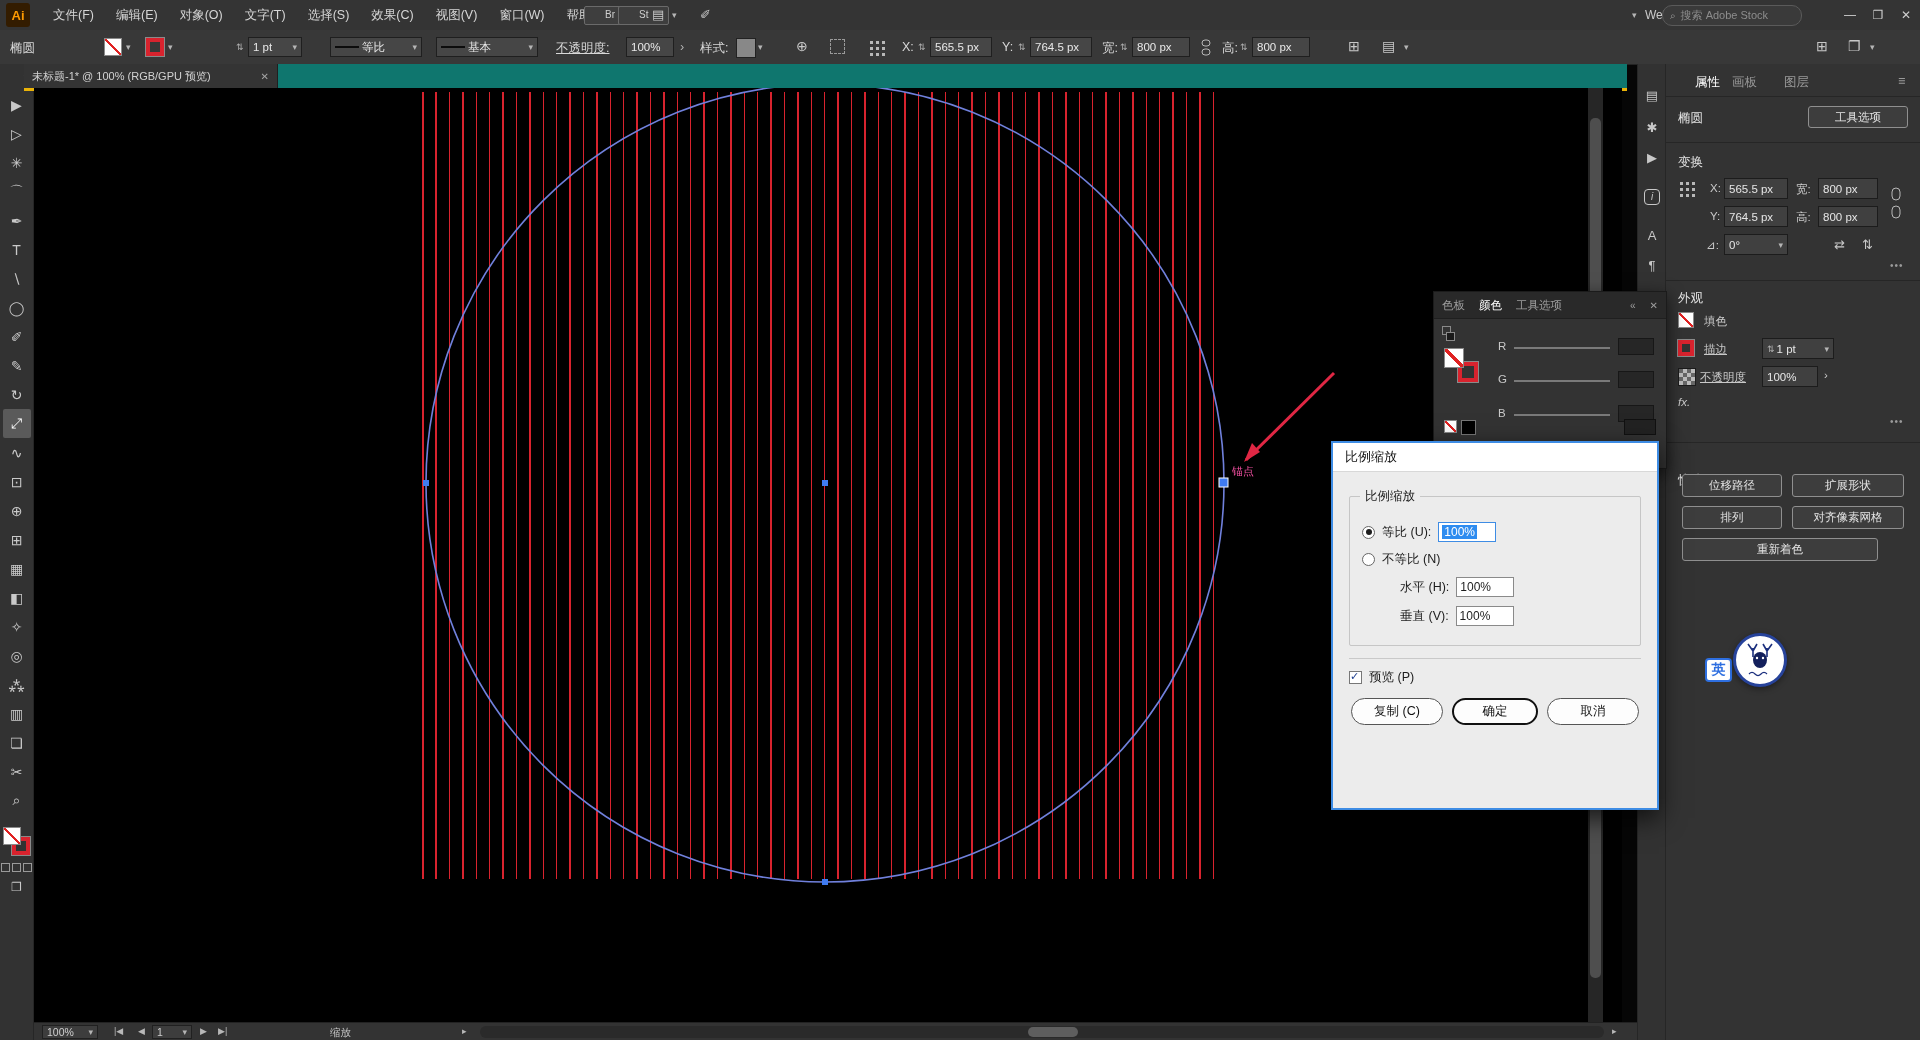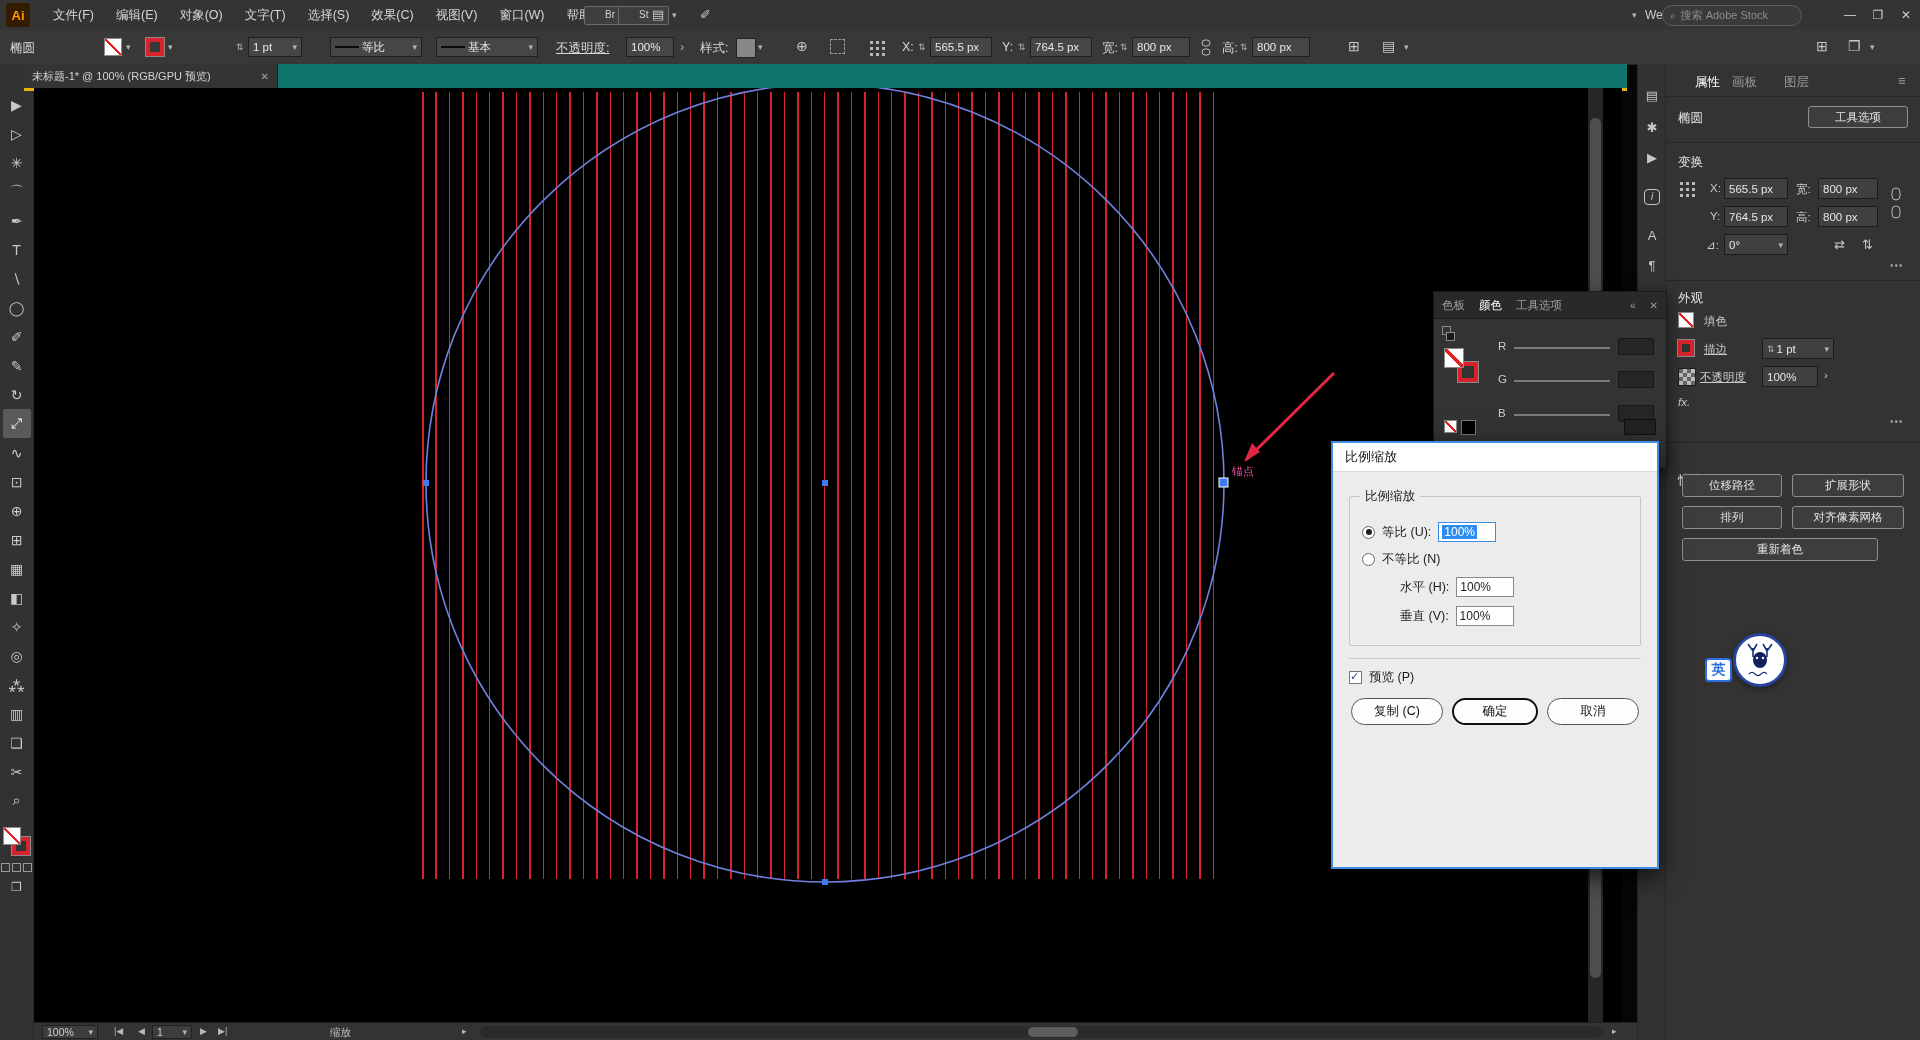--- a/index.html
+++ b/index.html
@@ -79,21 +79,21 @@
   .colorpanel{left:1433px;top:291px;width:232px;height:176px;background:#333333;border:1px solid #1b1b1b;
         box-shadow:0 5px 16px rgba(0,0,0,.65);z-index:20;}
   .cp-tabs{left:0;top:0;width:100%;height:27px;background:#292929;display:flex;align-items:center;
         padding:0 8px;gap:14px;box-sizing:border-box;border-bottom:1px solid #1f1f1f;}
   .cp-tab{font-size:11.5px;color:#9e9e9e;}
   .cp-tab.on{color:#fff;}
   .cp-icon{color:#9e9e9e;font-size:10px;}
   .slider-line{height:2px;background:#7a7a7a;}
   .valbox{width:36px;height:17px;background:#262626;border:1px solid #171717;box-sizing:border-box;}
   
-  .dialog{left:1331px;top:441px;width:328px;height:428px;background:#ececec;border:2px solid var(--dialog-blue,#3e8ce4);
+  .dialog{left:1331px;top:441px;width:328px;height:369px;background:#ececec;border:2px solid var(--dialog-blue,#3e8ce4);
         box-shadow:0 8px 24px rgba(0,0,0,.7);z-index:30;box-sizing:border-box;color:#1c1c1c;font-size:12.5px;}
   .dlg-title{height:28px;background:#ffffff;display:flex;align-items:center;padding:0 12px;font-size:13px;color:#111;
         border-bottom:1px solid #d8d8d8;}
   .dlg-body{padding:10px 16px 12px;}
   .dgroup{position:relative;border:1px solid #c6c6c6;border-radius:2px;padding:16px 12px 10px;margin-top:14px;}
   .glabel{position:absolute;top:-9px;left:10px;background:#ececec;padding:0 5px;color:#222;}
   .drow{display:flex;align-items:center;gap:7px;margin:9px 0;}
   .radio{width:13px;height:13px;border:1px solid #666;border-radius:50%;background:#fff;position:relative;flex:0 0 auto;box-sizing:border-box;}
   .radio.sel::after{content:"";position:absolute;inset:2.5px;border-radius:50%;background:#1d1d1d;}
   .cb{width:13px;height:13px;border:1px solid #777;background:#fff;position:relative;flex:0 0 auto;box-sizing:border-box;}

